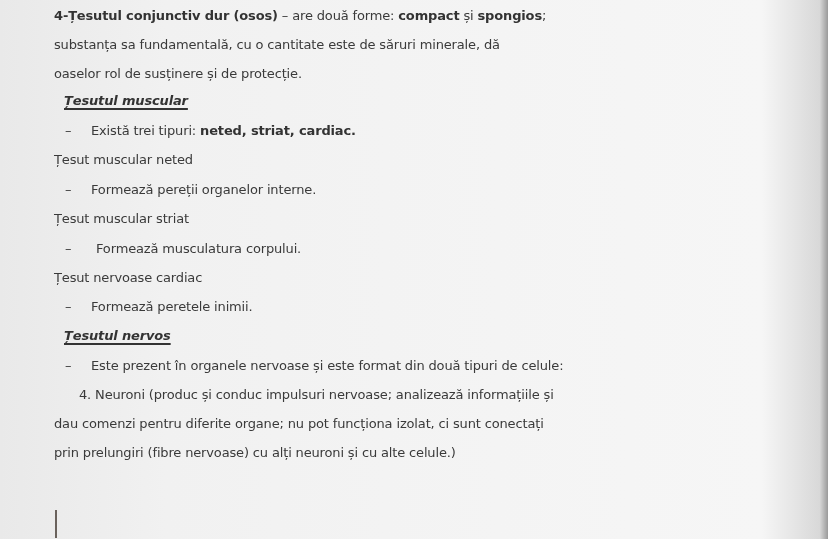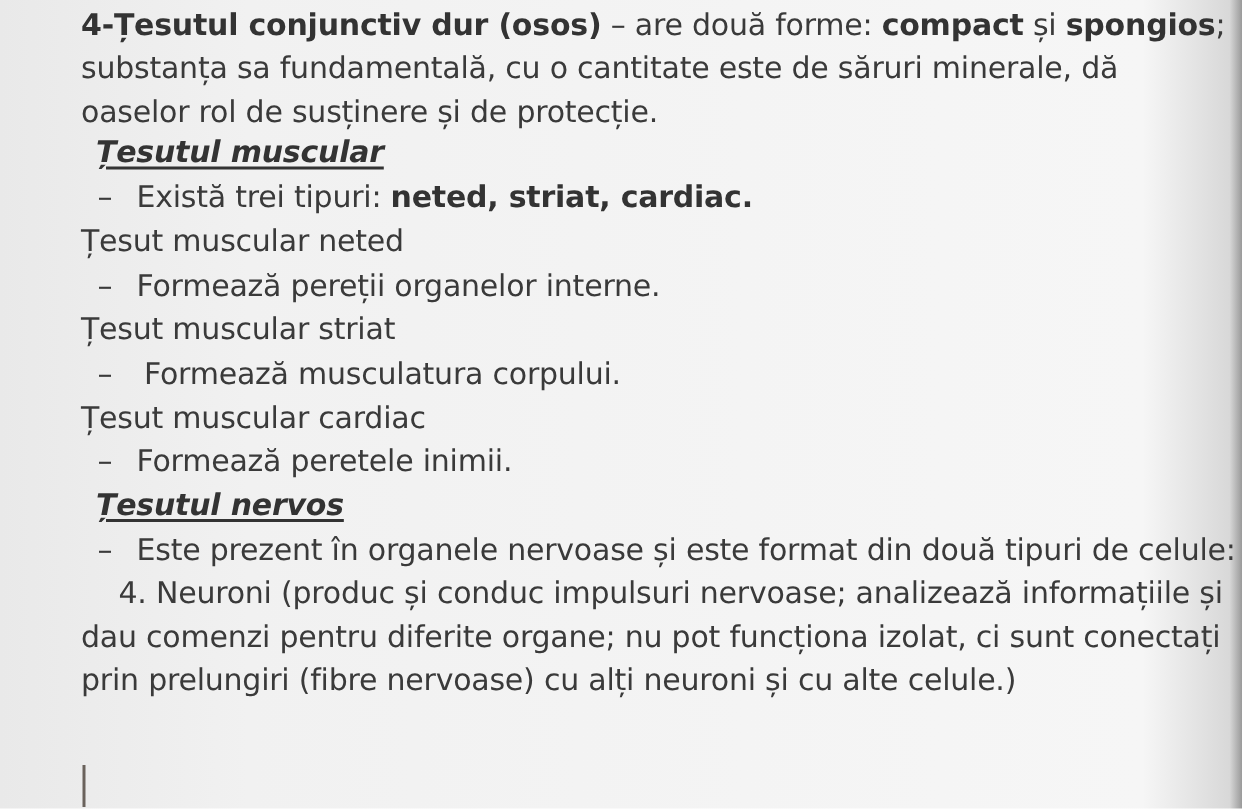--- a/index.html
+++ b/index.html
@@ -6,21 +6,21 @@
   body {
     width: 828px; height: 539px; overflow: hidden;
     background: linear-gradient(90deg, #e9e9e9 0%, #f1f1f1 20%, #f4f4f4 60%, #f6f6f6 92%, #d8d8d8 99%, #9a9a9a 100%);
     font-family: "DejaVu Sans", sans-serif;
     color: #3a3a3a;
     position: relative;
   }
   .page { position: absolute; left: 0; top: 0; width: 828px; height: 539px; }
   .line {
     position: absolute; left: 54px; white-space: nowrap;
-    font-size: 20px; letter-spacing: -0.15px; line-height: 24px;
+    font-size: 13px; letter-spacing: -0.15px; line-height: 24px;
   }
   .b { font-weight: bold; color: #333; }
   .h { font-style: italic; font-weight: bold; text-decoration: underline; text-decoration-thickness: 1.5px; text-underline-offset: 3px; color: #333; margin-left: 10px; }
   .dash { display: inline-block; width: 26px; }
   .cursor {
     position: absolute; left: 55px; top: 510px; width: 2px; height: 28px; background: #6a625c;
   }
 </style>
 </head>
 <body>
@@ -43,21 +43,21 @@
   <div class="line" style="top:148px;">Țesut muscular neted</div>
   <div class="line" style="top:178px; left:65px;">
     <span class="dash">–</span><span>Formează pereții organelor interne.</span>
   </div>
 
   <div class="line" style="top:207px;">Țesut muscular striat</div>
   <div class="line" style="top:237px; left:65px;">
     <span class="dash" style="width:31px;">–</span><span>Formează musculatura corpului.</span>
   </div>
 
-  <div class="line" style="top:266px;">Țesut muscular cardiac</div>
+  <div class="line" style="top:266px;">Țesut nervoase cardiac</div>
   <div class="line" style="top:295px; left:65px;">
     <span class="dash">–</span><span>Formează peretele inimii.</span>
   </div>
 
   <div class="line" style="top:324px;">
     <span class="h">Țesutul nervos</span>
   </div>
   <div class="line" style="top:354px; left:65px;">
     <span class="dash">–</span><span>Este prezent în organele nervoase și este format din două tipuri de celule:</span>
   </div>

